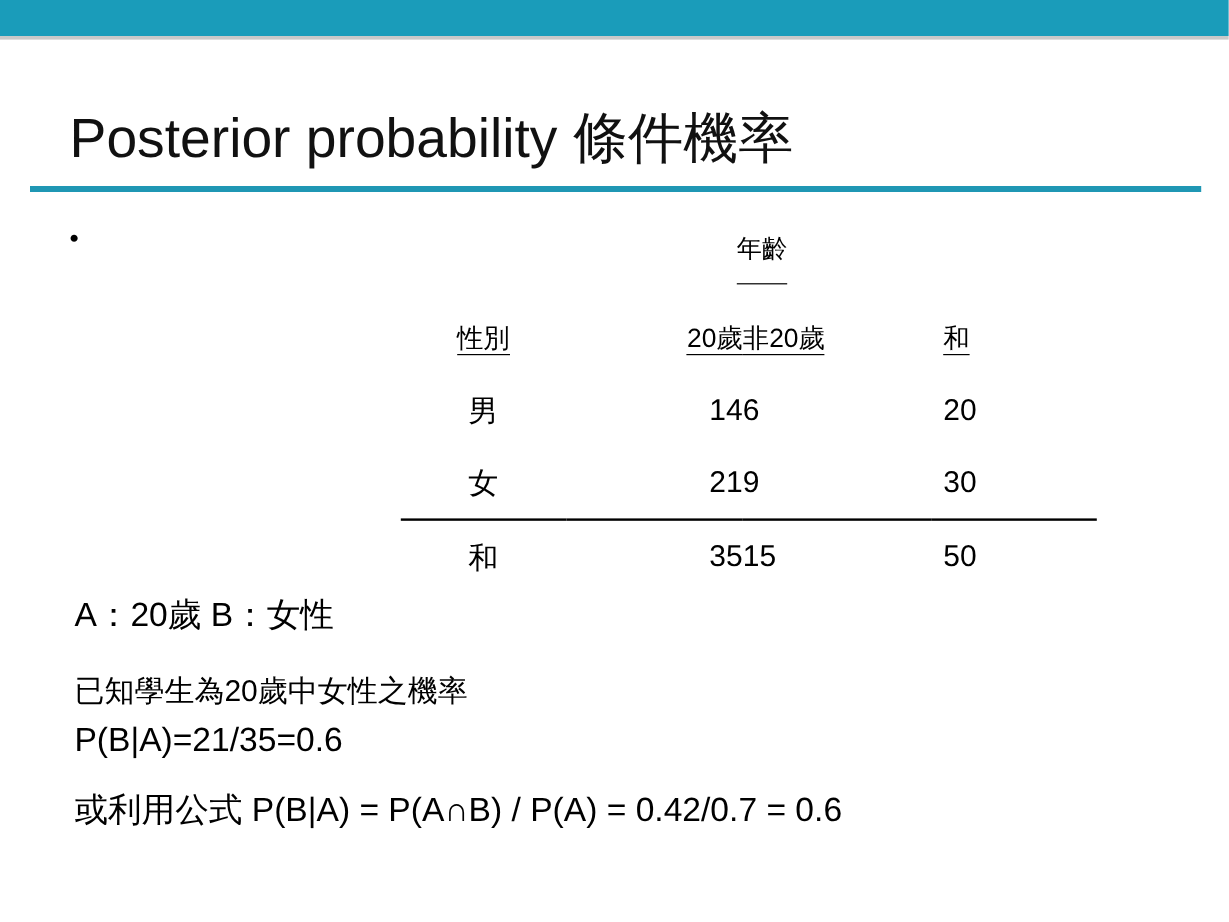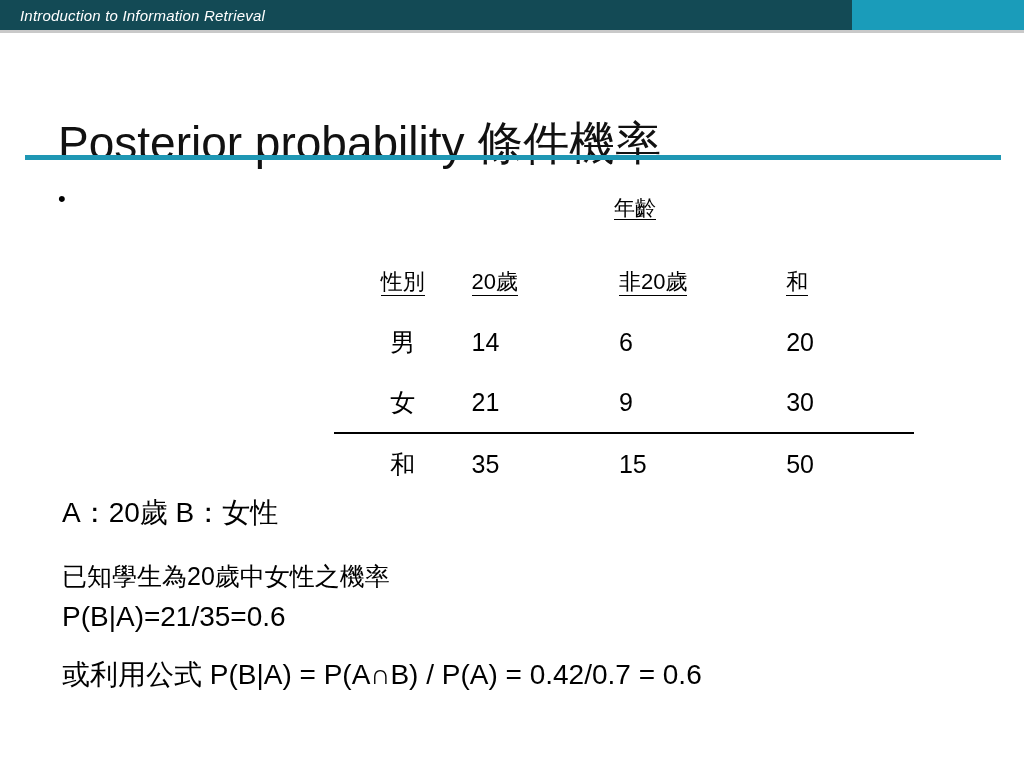--- a/index.html
+++ b/index.html
@@ -58,21 +58,20 @@
   
   #slide-title {
     position: absolute;
     left: 58px;
     top: 88px;
     font-size: 46px;
     line-height: 54px;
     font-weight: 400;
     color: #111111;
     white-space: nowrap;
-    margin-top: 28px;
   }
   #title-rule {
     position: absolute;
     left: 25px;
     top: 155px;
     width: 976px;
     height: 5px;
     background: #1f97b4;
   }
 
@@ -100,21 +99,21 @@
     position: absolute;
     left: 568px;
     top: 194px;
     width: 134px;
     text-align: center;
     font-size: 21px;
     line-height: 28px;
   }
   #age-group-label span {
     border-bottom: 1px solid #000;
-    padding-bottom: 0;
+    padding-bottom: 17px;
   }
 
   #data-table {
     position: absolute;
     left: 334px;
     top: 252px;
     width: 580px;
     border-collapse: collapse;
     font-size: 25px;
   }
@@ -128,21 +127,21 @@
   #data-table th {
     font-size: 22px;
   }
   #data-table th span,
   #data-table th u {
     border-bottom: 1px solid #000;
     padding-bottom: 1px;
     text-decoration: none;
   }
   .col-label  { width: 140px; text-align: center; }
-  .col-a      { width: 150px; text-align: left; }
+  .col-a      { width: 150px; text-align: right; }
   .col-b      { width: 160px; text-align: left; }
   .col-c      { width: 130px; text-align: left; padding-left: 10px !important; }
   tr.totals-row td,
   tr.totals-row th {
     border-top: 2px solid #000;
   }
   tr.head-row th { height: 44px; }
 
   
   .body-line {
@@ -154,23 +153,20 @@
   }
   #line-ab      { top: 497px; }
   #line-desc    { top: 560px; font-size: 25px; }
   #line-pba     { top: 601px; }
   #line-formula { top: 659px; }
 </style>
 </head>
 <body>
 
 <div id="top-banner">
-  <div id="banner-left">
-    <div id="banner-title">Introduction to Information Retrieval</div>
-  </div>
   <div id="banner-right"></div>
 </div>
 <div id="banner-underline"></div>
 
 <div id="slide-title">Posterior probability 條件機率</div>
 <div id="title-rule"></div>
 
 <div id="bullet-row">
   <div id="bullet-dot">•</div>
 </div>

